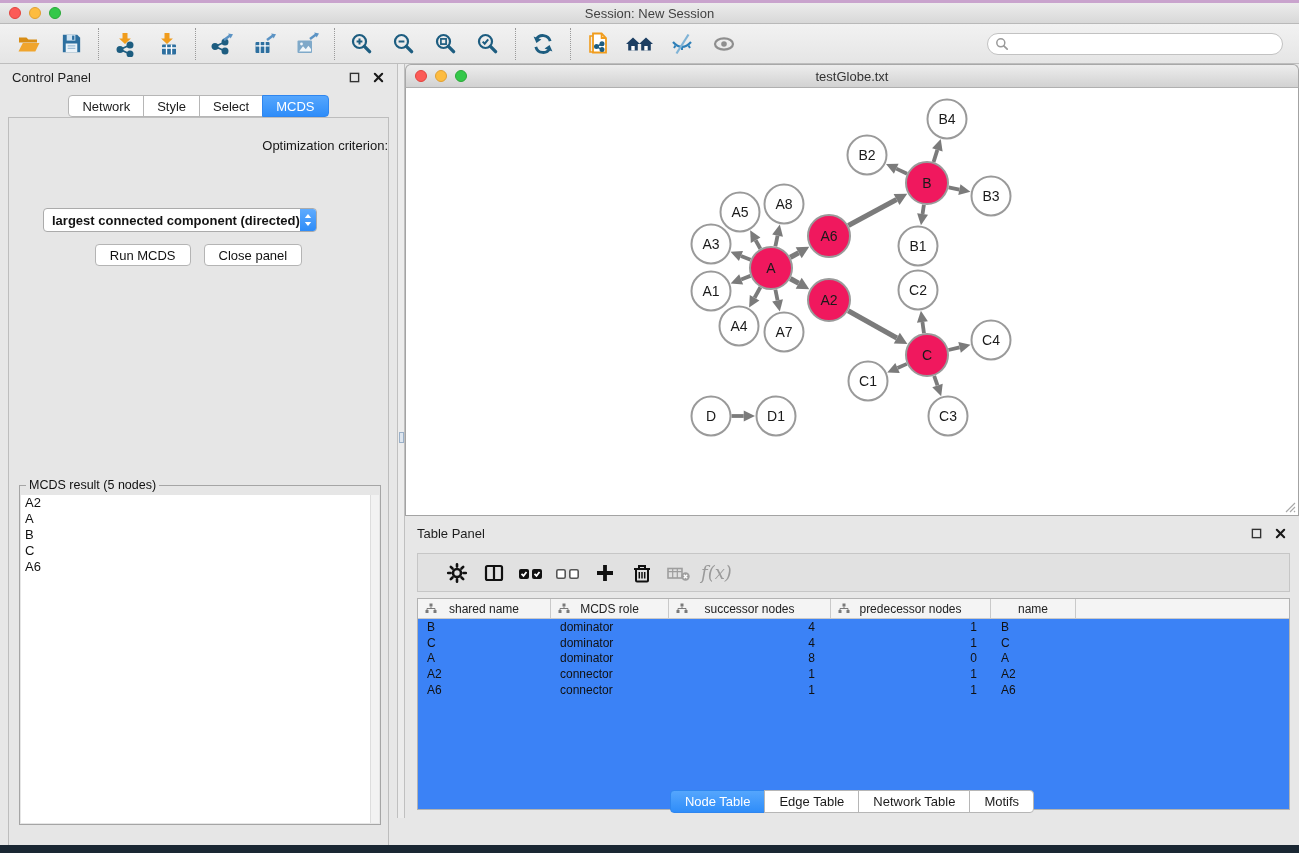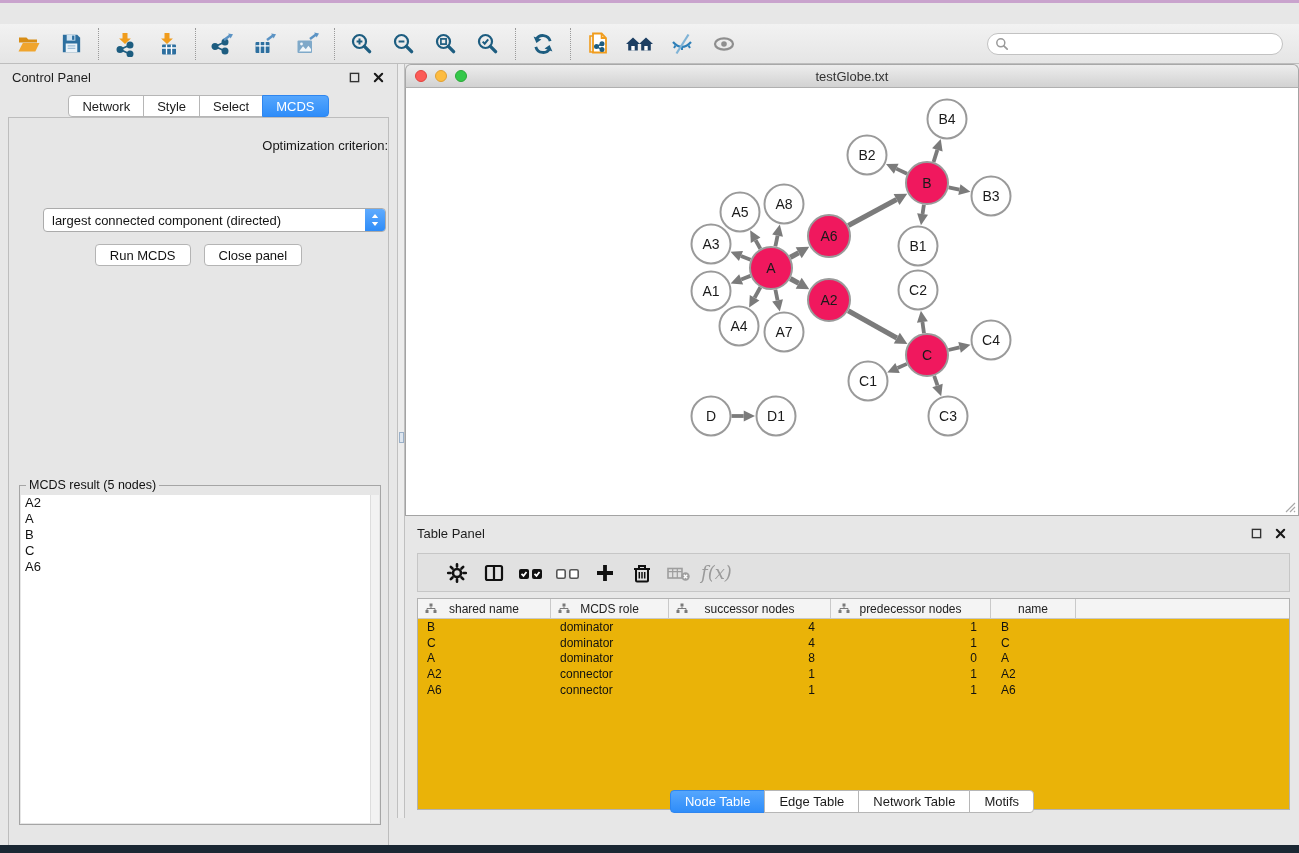--- a/index.html
+++ b/index.html
@@ -42,22 +42,22 @@
   .cp-tabs { position:absolute; left:0; top:31px; width:397px; display:flex; justify-content:center; }
   .seg-tab { height:22px; padding:0 13px; background:#fff; border:1px solid #b6b6b6; font-size:13px;
     color:#1b1b1b; display:flex; align-items:center; margin-left:-1px; }
   .seg-tab:first-child { border-radius:4px 0 0 4px; margin-left:0; }
   .seg-tab:last-child { border-radius:0 4px 4px 0; }
   .seg-tab.active { background:linear-gradient(#55a6fd,#2f8df9); border-color:#2f86ef; color:#fff; }
 
   .cp-content { position:absolute; left:8px; top:53px; width:381px; height:745px;
     border:1px solid #bdbdbd; background:#e6e6e6; }
   .opt-label { margin-top:20px; text-align:right; font-size:13px; color:#161616; }
-  .dropdown { position:absolute; left:34px; top:90px; width:343px; height:24px; background:#fff;
-    border:1px solid #ababab; border-radius:4px; display:flex; align-items:center; }
+  .dropdown { position:absolute; left:34px; top:90px; width:274px; height:24px; background:#fff;
+    border:1px solid #ababab; border-radius:4px; display:flex; align-items:center;font-weight:bold; }
   .dropdown-value { flex:1; font-size:13px; color:#141414; padding-left:8px; white-space:nowrap; }
   .dropdown-stepper { width:20px; height:22px; border-radius:0 3px 3px 0;
     background:linear-gradient(#5fabfe,#2e8cf8); display:flex; align-items:center; justify-content:center; }
   .cp-buttons { position:absolute; left:0; top:126px; width:100%; display:flex; justify-content:center; gap:13px; }
   .push-btn { height:22px; padding:0 14px; background:#fff; border:1px solid #b4b4b4; border-radius:4px;
     font-size:13px; color:#111; display:flex; align-items:center; }
 
   .mcds-box { position:absolute; left:10px; top:367px; width:362px; height:340px; border:1px solid #a5a5a5; }
   .mcds-box-title { position:absolute; left:6px; top:-8px; background:#e6e6e6; padding:0 3px;
     font-size:12.5px; color:#111; }
@@ -83,21 +83,21 @@
   .corner-grip { position:absolute; right:2px; bottom:2px; width:14px; height:14px; }
 
   
   .table-panel { position:absolute; left:405px; top:520px; width:894px; height:298px; background:#e7e7e7; }
   .tp-toolbar { position:absolute; left:12px; top:33px; width:873px; height:39px; background:#e1e1e1;
     border:1px solid #c6c6c6; display:flex; align-items:center; padding-left:20px; }
   .tp-btn { width:37px; height:34px; display:flex; align-items:center; justify-content:center; }
   .fx-label { font-size:18px; color:#9a9a9a; font-family:"DejaVu Serif","Liberation Serif",serif;
     font-style:italic; margin-left:4px; }
 
-  .node-table { position:absolute; left:12px; top:78px; width:873px; height:212px; background:#eab308;
+  .node-table { position:absolute; left:12px; top:78px; width:873px; height:212px; background:#3b82f6;
     border:1px solid #b2b2b2; }
   .thead { display:flex; height:20px; background:#f4f4f4; border-bottom:1px solid #c9c9c9; }
   .th { position:relative; display:flex; align-items:center; justify-content:center;
     font-size:12px; color:#222; border-right:1px solid #c9c9c9; }
   .th .tree-pos { position:absolute; left:7px; top:4px; }
   .th.c0{width:133px;} .th.c1{width:118px;} .th.c2{width:162px;} .th.c3{width:160px;} .th.c4{width:85px;}
   .trow { display:flex; height:15.8px; align-items:center; }
   .tcell { font-size:12px; color:#111; overflow:hidden; white-space:nowrap; }
   .tcell.c0 { width:133px; padding-left:9px; }
   .tcell.c1 { width:118px; padding-left:9px; }
@@ -117,20 +117,28 @@
     border:1px solid #adadad; border-radius:4px; display:flex; align-items:center; gap:6px; }
   .memory-dot { width:11px; height:11px; border-radius:50%; background:#1fa33c; border:1px solid #158030; }
   .memory-text { font-size:12.5px; color:#111; }
 </style>
 </head>
 <body>
 
 <div id="app">
   <div class="strip-top"></div>
 
+  <div class="titlebar">
+    <div class="titlebar-text">Session: New Session</div>
+    <div class="traffic">
+      <div class="light red"></div>
+      <div class="light yellow"></div>
+      <div class="light green"></div>
+    </div>
+  </div>
 
   <div class="toolbar">
     <div class="tool-btn">
       <svg width="26" height="26" viewBox="0 0 26 26">
         <path d="M3 6.5h7.4l2 2H21v3H3z" fill="#d88d15"></path>
         <path d="M2.5 20.5h16.8l4.2-8.6H6.8z" fill="#f0a52e"></path>
       </svg>
     </div>
     <div class="tool-btn">
       <svg width="25" height="25" viewBox="0 0 26 26">

